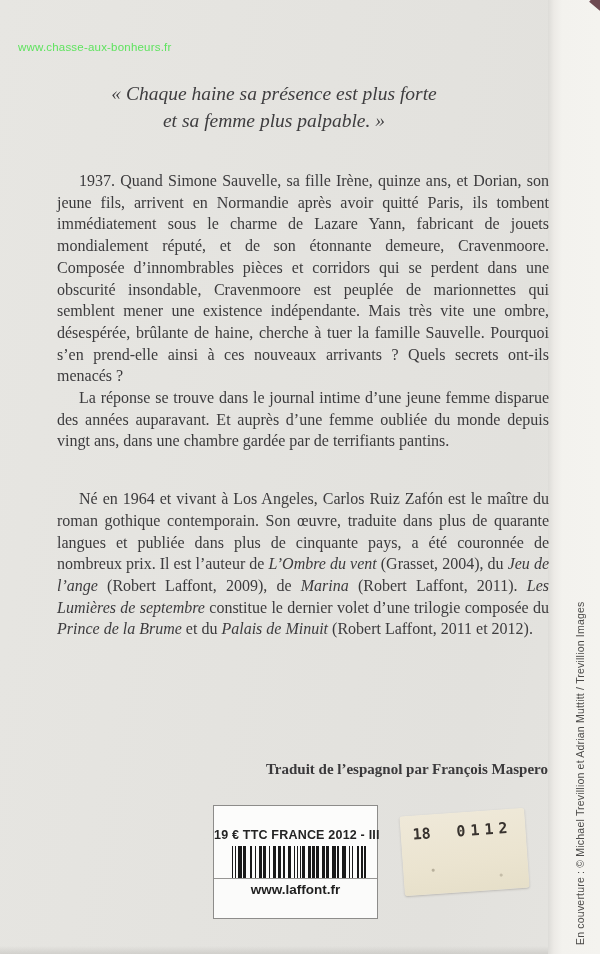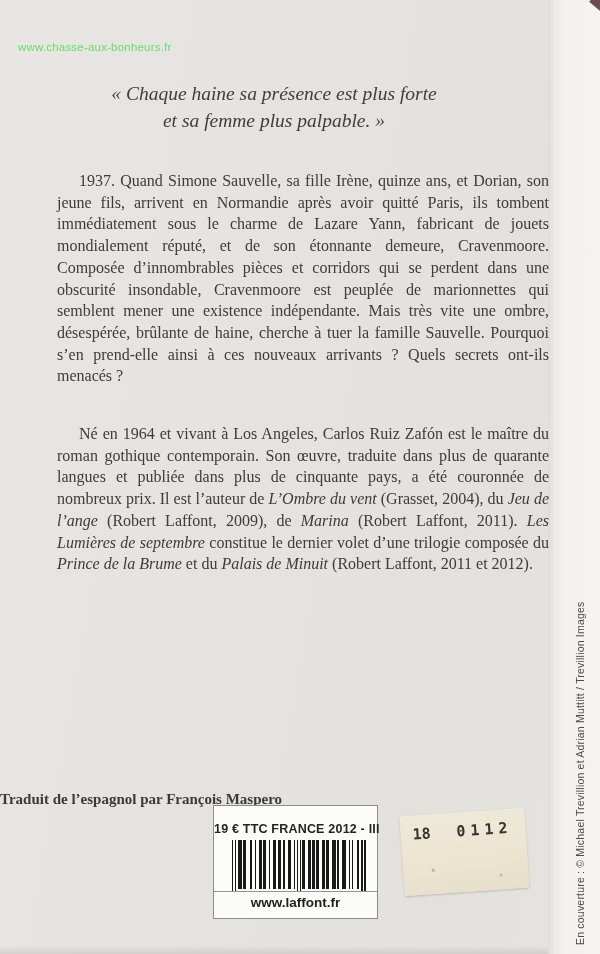--- a/index.html
+++ b/index.html
@@ -34,52 +34,52 @@
     color:#3e3d3f;
   }
   .body-text{
     position:absolute;left:57px;top:170px;width:492px;
     font-size:16px;line-height:21.7px;text-align:justify;
     color:#3c3b3d;
   }
   .body-text p{margin:0;text-indent:22px;}
   .body-text p.bio{margin-top:36px;}
   .translator{
-    position:absolute;left:0;top:791px;width:548px;text-align:left;
+    position:absolute;left:0;top:761px;width:548px;text-align:right;
     font-size:15px;font-weight:700;color:#3a393b;
   }
   
   .barcode-panel{
     position:absolute;left:213px;top:805px;width:165px;height:114px;
     background:#fcfcfb;border:1px solid #8d8c8a;box-sizing:border-box;
     font-family:"Liberation Sans", sans-serif;color:#242424;
   }
   .price-line{
-    margin-top:16px;text-align:center;
+    margin-top:22px;text-align:center;
     font-size:12.5px;font-weight:600;letter-spacing:.2px;white-space:nowrap;
   }
   .bars-row{
     display:flex;align-items:flex-start;
     margin:4px 0 0 18px;width:134px;height:57px;
   }
   .bars-row .bar{background:#191919;height:49px;}
   .bars-row .bar.tall{height:57px;}
   .bars-row .gap{height:1px;}
   .isbn-row{
     position:absolute;left:0;top:92px;width:165px;display:flex;
     font-family:"DejaVu Sans Mono", monospace;
     font-size:13.5px;font-weight:600;line-height:13px;color:#1d1d1d;
   }
   .isbn-digit-first{width:18px;text-align:center;}
   .isbn-group{flex:1;text-align:center;letter-spacing:1.5px;}
   .site-row{
     position:absolute;left:0;bottom:0;width:100%;box-sizing:border-box;
     border-top:1px solid #979694;
     text-align:center;font-size:13.5px;font-weight:700;color:#1f1f1f;
-    padding:3px 0 8px 0;background:#fbfbfa;
+    padding:3px 0 21px 0;background:#fbfbfa;
   }
   
   .price-sticker{
     position:absolute;left:402px;top:812px;width:125px;height:80px;
     transform:rotate(-4deg);
     background:
       radial-gradient(circle at 24% 70%, rgba(90,80,60,.35) 0 1px, rgba(0,0,0,0) 2px),
       radial-gradient(circle at 78% 82%, rgba(90,80,60,.25) 0 1px, rgba(0,0,0,0) 2px),
       linear-gradient(175deg,#efe9d9 0%,#ebe4d0 60%,#e6dfc9 100%);
     border-radius:3px;
@@ -112,20 +112,21 @@
 
   <div class="watermark">www.chasse-aux-bonheurs.fr</div>
 
   <div class="pull-quote">
     <span>« Chaque haine sa présence est plus forte</span><br>
     <span>et sa femme plus palpable. »</span>
   </div>
 
   <div class="body-text">
     <p>1937. Quand Simone Sauvelle, sa fille Irène, quinze ans, et Dorian, son jeune fils, arrivent en Normandie après avoir quitté Paris, ils tombent immédiatement sous le charme de Lazare Yann, fabricant de jouets mondialement réputé, et de son étonnante demeure, Cravenmoore. Composée d’innombrables pièces et corridors qui se perdent dans une obscurité insondable, Cravenmoore est peuplée de marionnettes qui semblent mener une existence indépendante. Mais très vite une ombre, désespérée, brûlante de haine, cherche à tuer la famille Sauvelle. Pourquoi s’en prend-elle ainsi à ces nouveaux arrivants ? Quels secrets ont-ils menacés ?</p>
+    <p>La réponse se trouve dans le journal intime d’une jeune femme disparue des années auparavant. Et auprès d’une femme oubliée du monde depuis vingt ans, dans une chambre gardée par de terrifiants pantins.</p>
     <p class="bio"><span>Né en 1964 et vivant à Los Angeles, Carlos Ruiz Zafón est le maître du roman gothique contemporain. Son œuvre, traduite dans plus de quarante langues et publiée dans plus de cinquante pays, a été couronnée de nombreux prix. Il est l’auteur de </span><i>L’Ombre du vent</i><span> (Grasset, 2004), du </span><i>Jeu de l’ange</i><span> (Robert Laffont, 2009), de </span><i>Marina</i><span> (Robert Laffont, 2011). </span><i>Les Lumières de septembre</i><span> constitue le dernier volet d’une trilogie composée du </span><i>Prince de la Brume</i><span> et du </span><i>Palais de Minuit</i><span> (Robert Laffont, 2011 et 2012).</span></p>
   </div>
 
   <div class="translator">Traduit de l’espagnol par François Maspero</div>
 
   <div class="barcode-panel">
     <div class="price-line">19 € TTC FRANCE 2012 - III</div>
     <div class="bars-row">
         <div class="bar tall" style="width: 1.41px;"></div>
         <div class="gap" style="width: 1.41px;"></div>

